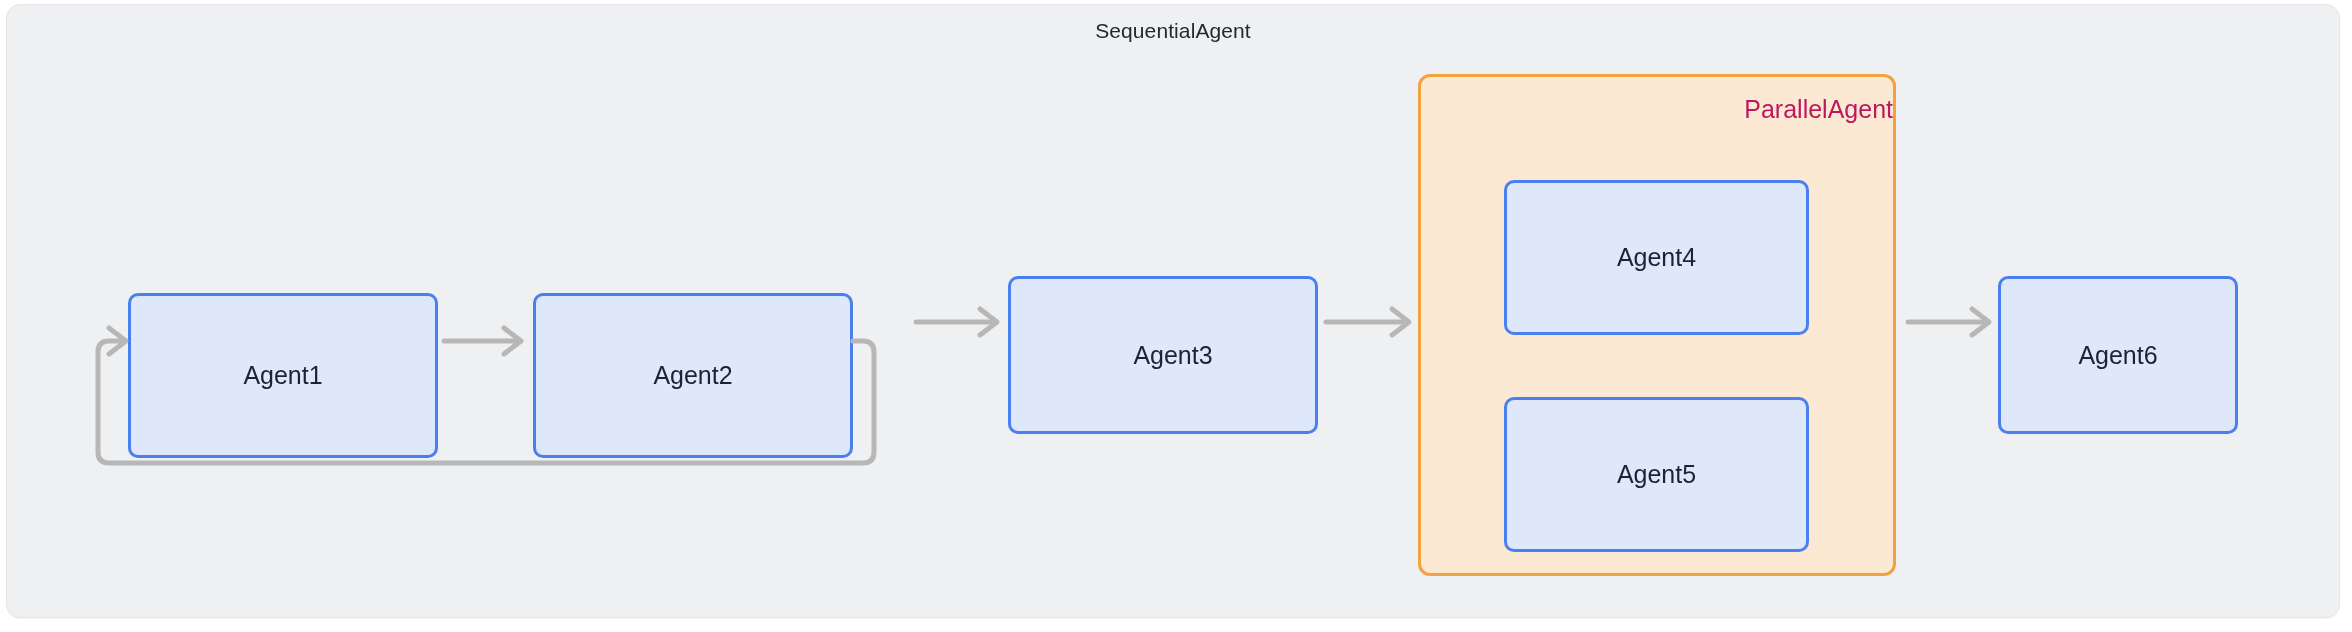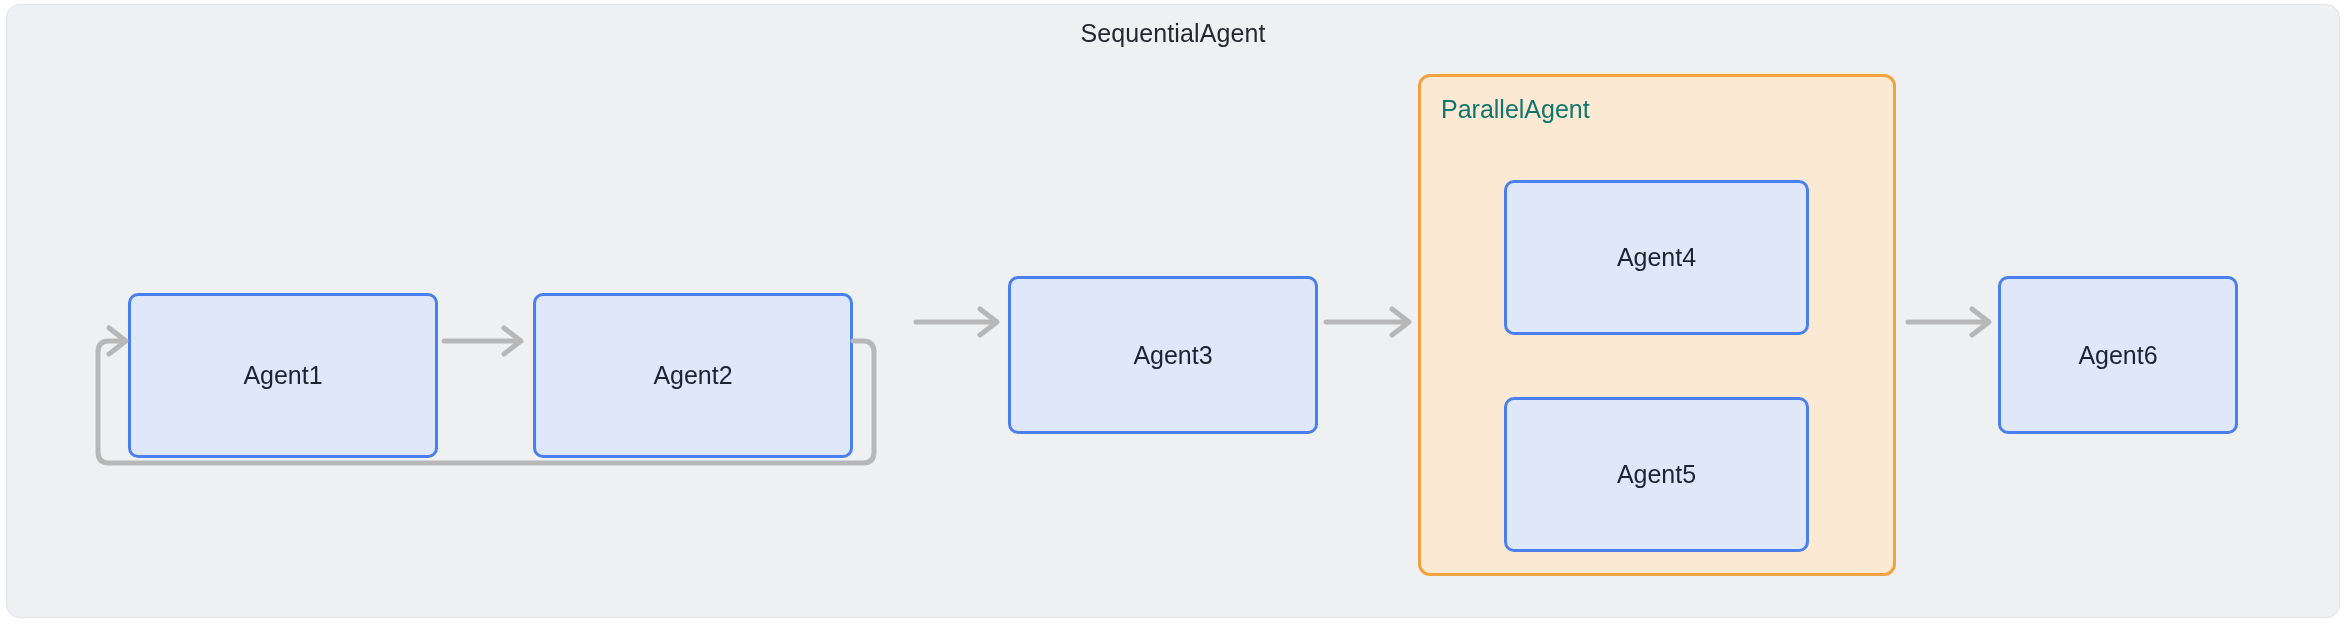--- a/index.html
+++ b/index.html
@@ -30,42 +30,41 @@
     box-sizing: border-box;
     box-shadow: 0 1px 2px rgba(0,0,0,0.04);
   }
 
   .outer-title {
     position: absolute;
     left: 0;
     top: 14px;
     width: 100%;
     text-align: center;
-    font-size: 25px;
+    font-size: 21px;
     color: #24292f;
     letter-spacing: 0.1px;
   }
 
   
   .group-box {
     position: absolute;
     background: #fce9d4;
     border: 3px solid #f2a33f;
     border-radius: 12px;
     box-sizing: border-box;
   }
 
   .group-title {
     position: absolute;
     left: 0;
     width: 100%;
-    text-align: left;
+    text-align: right;
     font-size: 25px;
-    color: #0f766e;
-    padding-left: 20px;
+    color: #be185d;
   }
 
   #loop-group {
     left: 60px;
     top: 148px;
     width: 845px;
     height: 352px;
   }
   #loop-group .group-title { top: 20px; }
 

